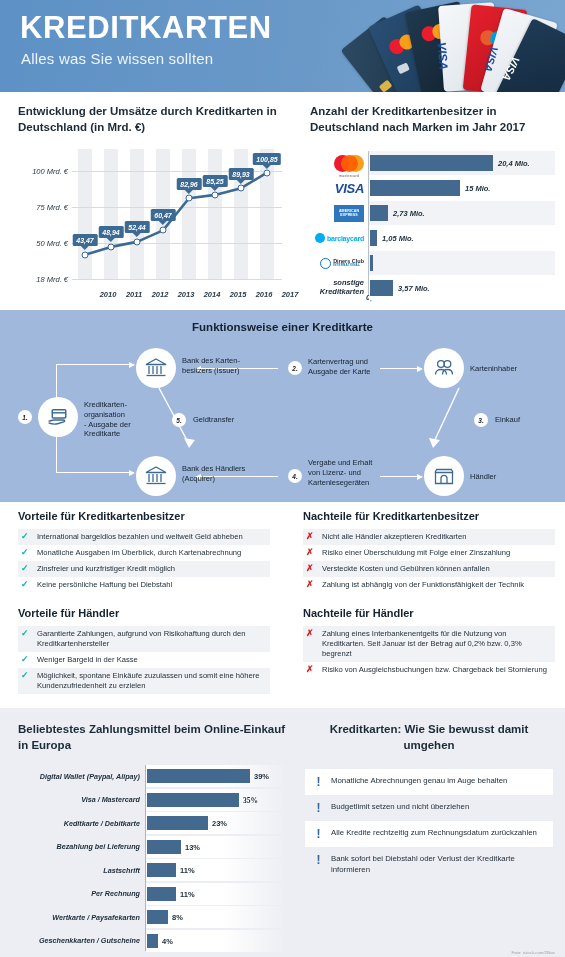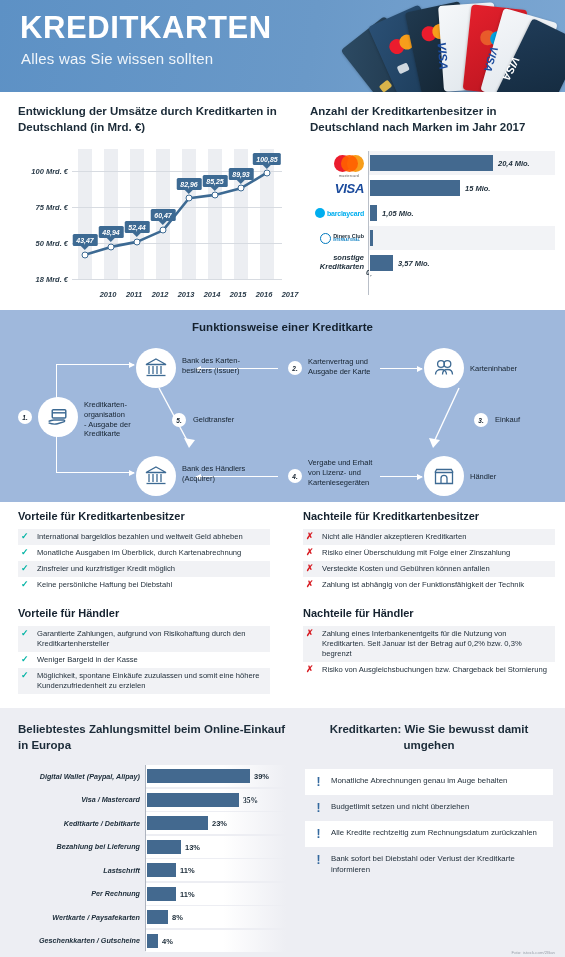--- a/index.html
+++ b/index.html
@@ -45,21 +45,21 @@
   .chart-left{position:absolute;left:18px;top:12px;width:270px;}
   .chart-right{position:absolute;left:310px;top:12px;width:245px;}
 
   
   .lc{position:relative;margin-top:14px;width:268px;height:160px;}
   .lc-plot{position:absolute;left:54px;top:0;width:210px;height:130px;}
   .lc-band{position:absolute;top:0;bottom:0;width:14px;background:#eceef2;}
   .lc-grid{position:absolute;left:0;right:0;height:1px;background:#d7dbe1;}
   .lc-ylab{
     position:absolute;right:0;transform:translateY(-50%);
-    font-size:7.5px;font-style:italic;font-weight:bold;color:#2a3b49;
+    font-size:7.5px;font-style:italic;font-weight:normal;color:#2a3b49;
     white-space:nowrap;
   }
   .lc-ylab-wrap{position:absolute;left:0;top:0;width:50px;height:130px;}
   .lc-xlab{
     position:absolute;bottom:-2px;transform:translateX(-50%);
     font-size:7.5px;font-style:italic;font-weight:bold;color:#2a3b49;padding-left:46px;
   }
   .lc-dot{
     position:absolute;width:5px;height:5px;border-radius:50%;
     background:#ffffff;border:1.4px solid #3d6a93;
@@ -316,20 +316,30 @@
 
         <div class="bb-row">
           <div class="bb-rowbg" style="background:#ffffff;"></div>
           <div class="bb-logo">
               <div class="logo-visa">VISA</div>
             </div>
           <div class="bb-bar" style="width:90px;"></div>
           <div class="bb-val" style="left:155px;">15 Mio.</div>
         </div>
 
+        <div class="bb-row">
+          <div class="bb-rowbg" style="background:#f2f3f6;"></div>
+          <div class="bb-logo">
+              <div class="logo-amex">
+                <span>AMERICAN<br>EXPRESS</span>
+              </div>
+            </div>
+          <div class="bb-bar" style="width:18px;"></div>
+          <div class="bb-val" style="left:83px;">2,73 Mio.</div>
+        </div>
 
         <div class="bb-row">
           <div class="bb-rowbg" style="background:#ffffff;"></div>
           <div class="bb-logo">
             <div class="logo-barclay">
                 <div class="eagle"></div>
                 <div class="txt">barclaycard</div>
               </div>
           </div>
           <div class="bb-bar" style="width:7px;"></div>

